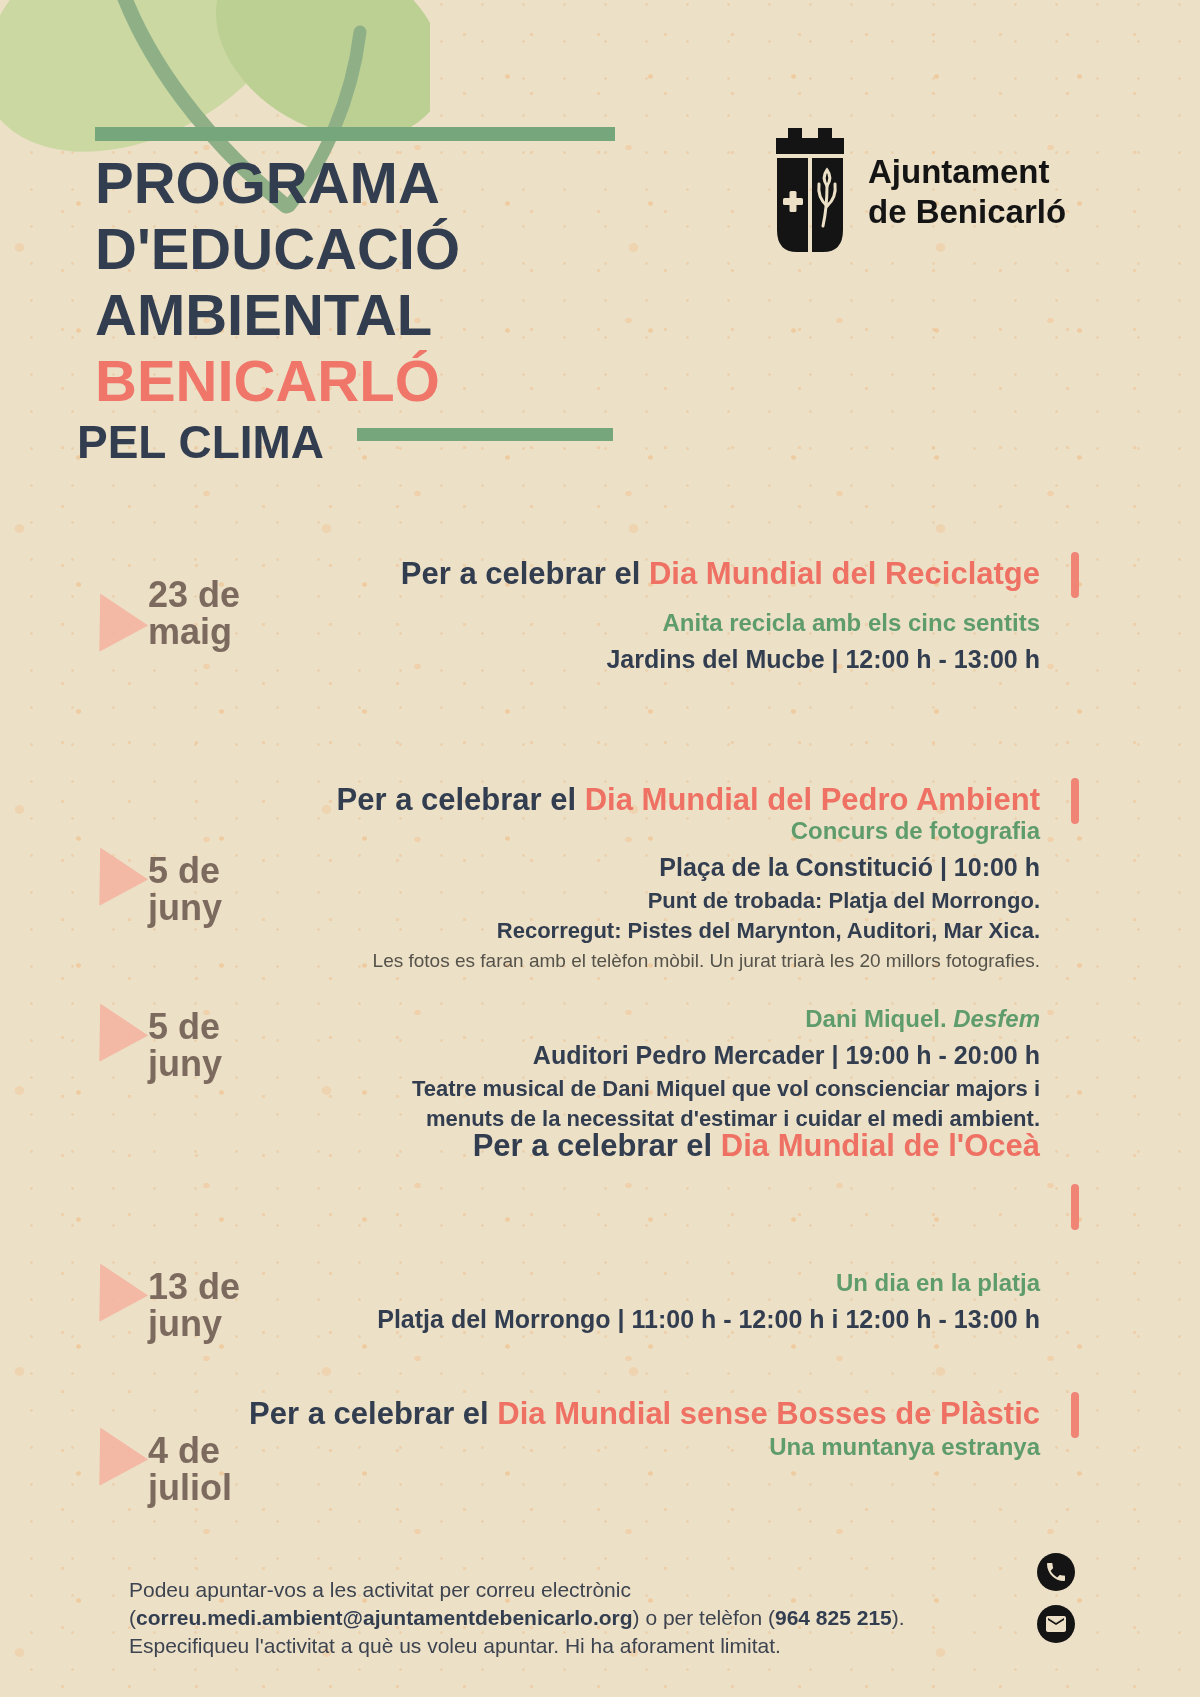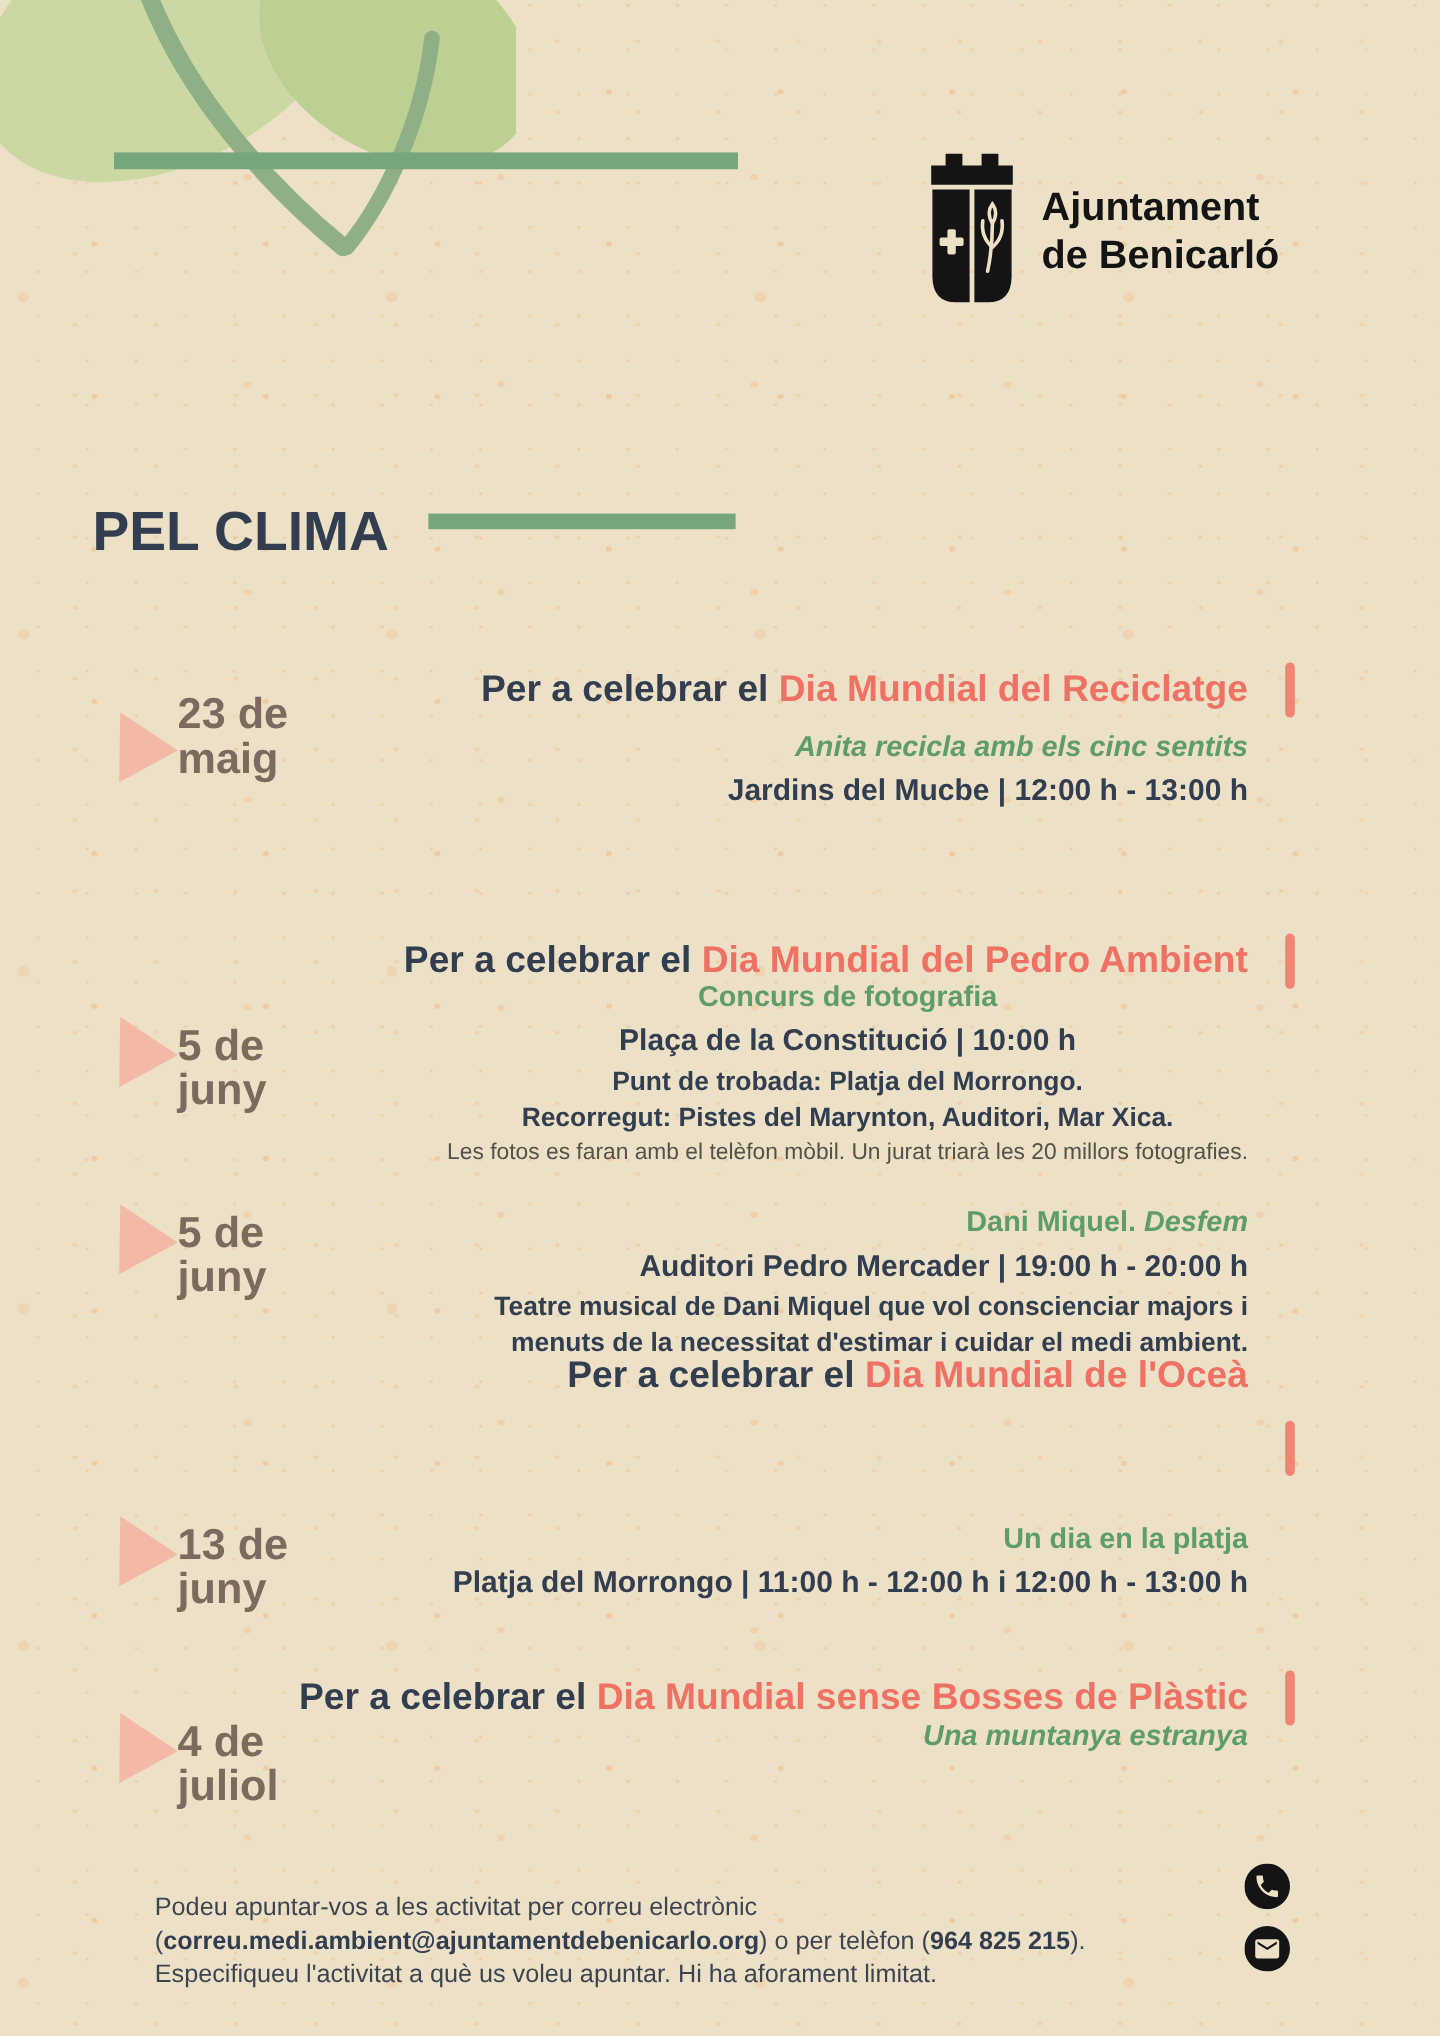--- a/index.html
+++ b/index.html
@@ -32,21 +32,21 @@
   
   .sec-heading{right:160px;color:#323e50;font-weight:700;font-size:31px;line-height:36px;white-space:nowrap;}
   .sec-heading .hl{color:#ee7164;}
   .accent-bar{right:121px;width:8px;height:46px;border-radius:4px;background:#f08576;}
   .marker{left:96px;width:52px;height:58px;background:#f4b29e;opacity:.85;
           clip-path:polygon(2% 0, 100% 46%, 12% 100%);transform:rotate(6deg);}
   .date{left:148px;color:#7b6a5d;font-weight:700;font-size:36px;line-height:37px;white-space:nowrap;}
   .details{right:160px;text-align:right;white-space:nowrap;}
   .activity{color:#5f9c6c;font-weight:700;font-size:24px;line-height:34px;}
   .activity .it{font-style:italic;}
-  .activity.it-all{font-style:italic;text-align:right;}
+  .activity.it-all{text-align:right;}
   .place{color:#323e50;font-weight:700;font-size:25px;line-height:38px;}
   .detail{color:#323e50;font-weight:700;font-size:22px;line-height:30px;}
   .note{color:#55524a;font-weight:400;font-size:19px;line-height:30px;}
   
   .footer{left:113px;top:1576px;color:#3d4450;font-size:21px;line-height:28px;font-weight:400;white-space:nowrap;margin-left:16px;}
   .footer b{font-weight:700;color:#323e50;}
   .round-icon{left:1037px;width:38px;height:38px;}
 </style>
 </head>
 <body>
@@ -55,20 +55,26 @@
 
   <svg class="abs leaves" width="430" height="215" viewBox="0 0 430 215">
     <ellipse cx="140" cy="28" rx="168" ry="108" transform="rotate(-28 140 28)" fill="#ccd8a2"></ellipse>
     <ellipse cx="330" cy="42" rx="122" ry="86" transform="rotate(30 330 42)" fill="#bdd094"></ellipse>
     <path d="M 118,-20 C 152,80 230,160 286,206" stroke="#8fb087" stroke-width="15" fill="none" stroke-linecap="round"></path>
     <path d="M 360,32 C 352,100 322,166 289,206" stroke="#8fb087" stroke-width="13" fill="none" stroke-linecap="round"></path>
   </svg>
 
   <div class="abs bar-green" style="left:95px;top:127px;width:520px;height:14px;"></div>
 
+  <div class="abs title">
+    <div>PROGRAMA</div>
+    <div>D'EDUCACIÓ</div>
+    <div>AMBIENTAL</div>
+    <div class="hl-line">BENICARLÓ</div>
+  </div>
   <div class="abs title-sub">PEL CLIMA</div>
   <div class="abs bar-green" style="left:357px;top:428px;width:256px;height:13px;"></div>
 
   <svg class="abs logo-shield" width="80" height="124" viewBox="0 0 80 124">
     <path d="M6 26 L6 10 L18 10 L18 0 L32 0 L32 10 L48 10 L48 0 L62 0 L62 10 L74 10 L74 26 Z" fill="#141414"></path>
     <path d="M7 30 H38 V124 H27 Q7 124 7 102 Z" fill="#141414"></path>
     <path d="M42 30 H73 V102 Q73 124 53 124 H42 Z" fill="#141414"></path>
     <rect x="13" y="70" width="20" height="7" rx="1.5" fill="#ece0c7"></rect>
     <rect x="19.5" y="63" width="7" height="21" rx="1.5" fill="#ece0c7"></rect>
     <g stroke="#ece0c7" stroke-width="3" fill="none" stroke-linecap="round">
@@ -101,21 +107,21 @@
   <div class="abs sec-heading" style="top:782px;">
     <span>Per a celebrar el </span><span class="hl">Dia Mundial del Pedro Ambient</span>
   </div>
   <div class="abs accent-bar" style="top:778px;"></div>
 
   <div class="abs marker" style="top:850px;"></div>
   <div class="abs date" style="top:852px;">
     <div>5 de</div>
     <div>juny</div>
   </div>
-  <div class="abs details" style="top:814px;text-align:center;">
+  <div class="abs details" style="top:814px;">
     <div class="activity">Concurs de fotografia</div>
     <div class="place">Plaça de la Constitució | 10:00 h</div>
     <div class="detail">Punt de trobada: Platja del Morrongo.</div>
     <div class="detail">Recorregut: Pistes del Marynton, Auditori, Mar Xica.</div>
     <div class="note">Les fotos es faran amb el telèfon mòbil. Un jurat triarà les 20 millors fotografies.</div>
   </div>
 
   <div class="abs marker" style="top:1006px;"></div>
   <div class="abs date" style="top:1008px;">
     <div>5 de</div>

